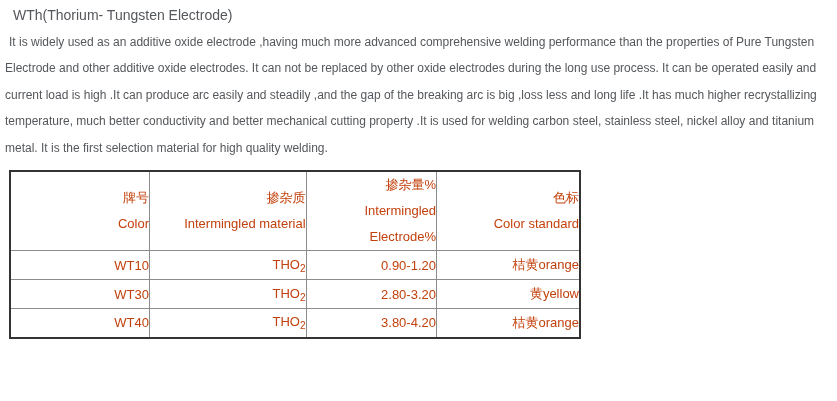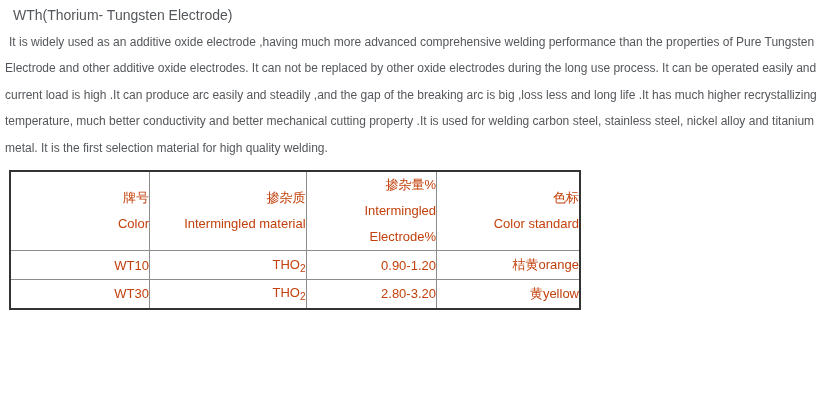--- a/index.html
+++ b/index.html
@@ -107,16 +107,22 @@
         <td><span>THO</span><span class="material-sub">2</span></td>
         <td>0.90-1.20</td>
         <td>桔黄orange</td>
       </tr>
       <tr>
         <td>WT30</td>
         <td><span>THO</span><span class="material-sub">2</span></td>
         <td>2.80-3.20</td>
         <td>黄yellow</td>
       </tr>
+      <tr>
+        <td>WT40</td>
+        <td><span>THO</span><span class="material-sub">2</span></td>
+        <td>3.80-4.20</td>
+        <td>桔黄orange</td>
+      </tr>
     </tbody>
   </table>
 
 </div>
 
 </body></html>

